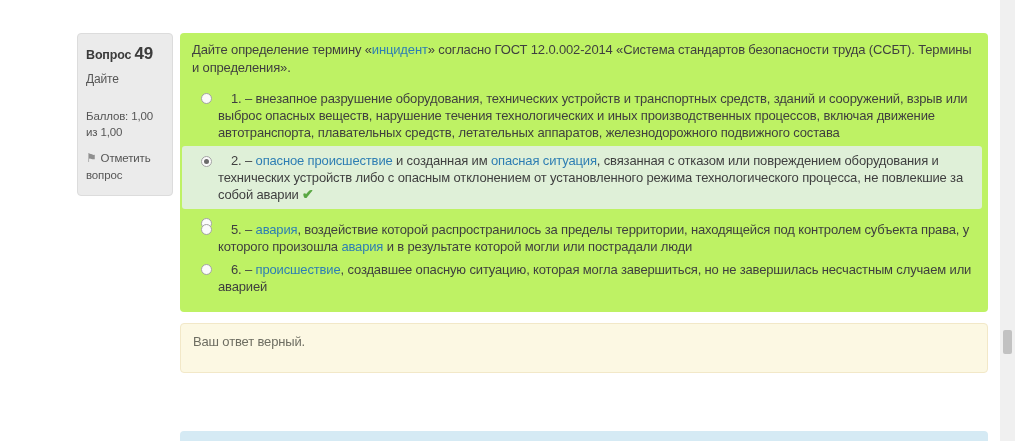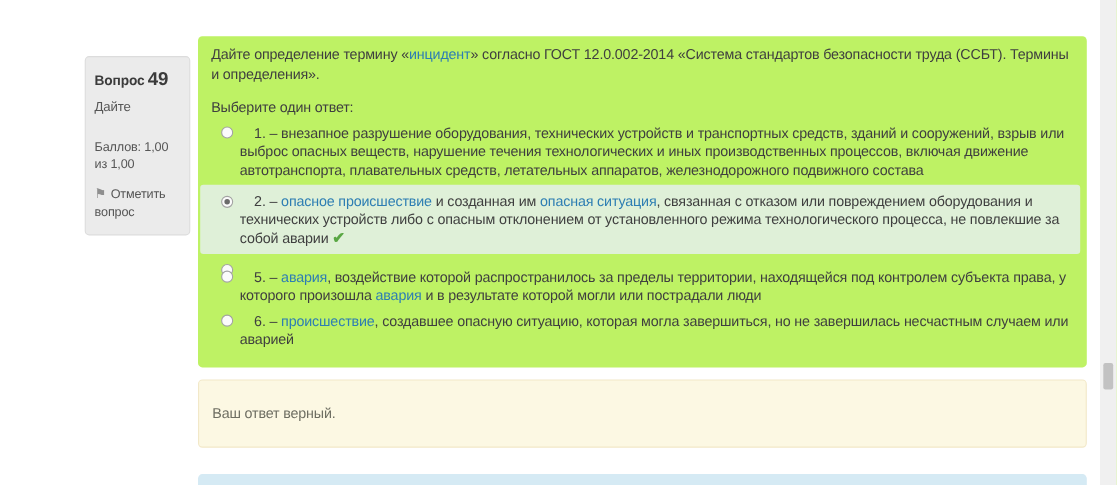--- a/index.html
+++ b/index.html
@@ -4,21 +4,21 @@
 <style>
   html,body{margin:0;padding:0;}
   body{
     width:1015px;height:441px;position:relative;overflow:hidden;
     background:#ffffff;color:#3f3f3f;
     font-family:"Liberation Sans", sans-serif;
     font-size:13px; letter-spacing:-0.15px;
   }
   
   .qinfo{
-    position:absolute;left:77px;top:51px;width:96px;box-sizing:border-box;
+    position:absolute;left:77px;top:33px;width:96px;box-sizing:border-box;
     background:#ebebeb;border:1px solid #dcdcdc;border-radius:4px;
     padding:8px 8px 12px;font-size:11.5px;color:#565656;line-height:1.4;
   }
   .qno{color:#3b3b3b;}
   .qno-label{font-weight:bold;font-size:12.5px;}
   .qno-num{font-weight:bold;font-size:17px;}
   .state{margin-top:5px;font-size:12px;}
   .grade{margin-top:20px;}
   .flag{margin-top:10px;cursor:pointer;}
   .flagicon{color:#8f8f8f;margin-right:4px;font-size:12px;}
@@ -46,21 +46,21 @@
     padding:6px 6px 6px 36px;margin-bottom:5px;margin-top:2px;
   }
   .answer.correct .radio{left:19px;top:10px;}
   .txt{display:block;text-indent:13px;}
   .check{color:#59a743;font-size:14px;font-weight:bold;letter-spacing:0;}
   
   .feedback{
     margin-top:11px;background:#fcf8e3;border:1px solid #f2e8c8;border-radius:4px;
     padding:9px 12px 11px;color:#6e6e62;line-height:17px;
   }
-  .verdict{margin:12px 0 11px;}
+  .verdict{margin:0 0 11px;}
   .rightanswer{margin:0;}
   
   .nextbox{
     position:absolute;left:180px;top:431px;width:808px;height:10px;
     background:#d5eaf4;border-radius:4px 4px 0 0;
   }
   
   .scrollbar{position:absolute;left:1000px;top:0;width:15px;height:441px;background:#f0f0f0;}
   .scroll-thumb{position:absolute;left:3px;top:330px;width:9px;height:24px;background:#c2c2c2;border-radius:2px;}
 </style>
@@ -75,21 +75,20 @@
   <div class="state">Дайте</div>
   <div class="grade">Баллов: 1,00 из 1,00</div>
   <div class="flag">
     <span class="flagicon">⚑</span><span>Отметить вопрос</span>
   </div>
 </aside>
 
 <main class="content">
   <div class="formulation">
     <p class="qtext" id="qtext"><span>Дайте определение термину «</span><span class="lnk">инцидент</span><span>» согласно ГОСТ 12.0.002-2014 «Система стандартов безопасности труда (ССБТ). Термины и определения».</span></p>
-    <div class="prompt">Выберите один ответ:</div>
     <div id="answers">
         <div class="answer">
           <span class="radio"></span>
           <span class="txt"><span>1. – внезапное разрушение оборудования, технических устройств и транспортных средств, зданий и сооружений, взрыв или выброс опасных веществ, нарушение течения технологических и иных производственных процессов, включая движение автотранспорта, плавательных средств, летательных аппаратов, железнодорожного подвижного состава</span></span>
         </div>
         <div class="answer correct sel">
           <span class="radio"></span>
           <span class="txt"><span>2. – </span><span class="lnk">опасное происшествие</span><span> и созданная им </span><span class="lnk">опасная ситуация</span><span>, связанная с отказом или повреждением оборудования и технических устройств либо с опасным отклонением от установленного режима технологического процесса, не повлекшие за собой аварии </span><span class="check">✔</span></span>
         </div>
         <div class="answer">

